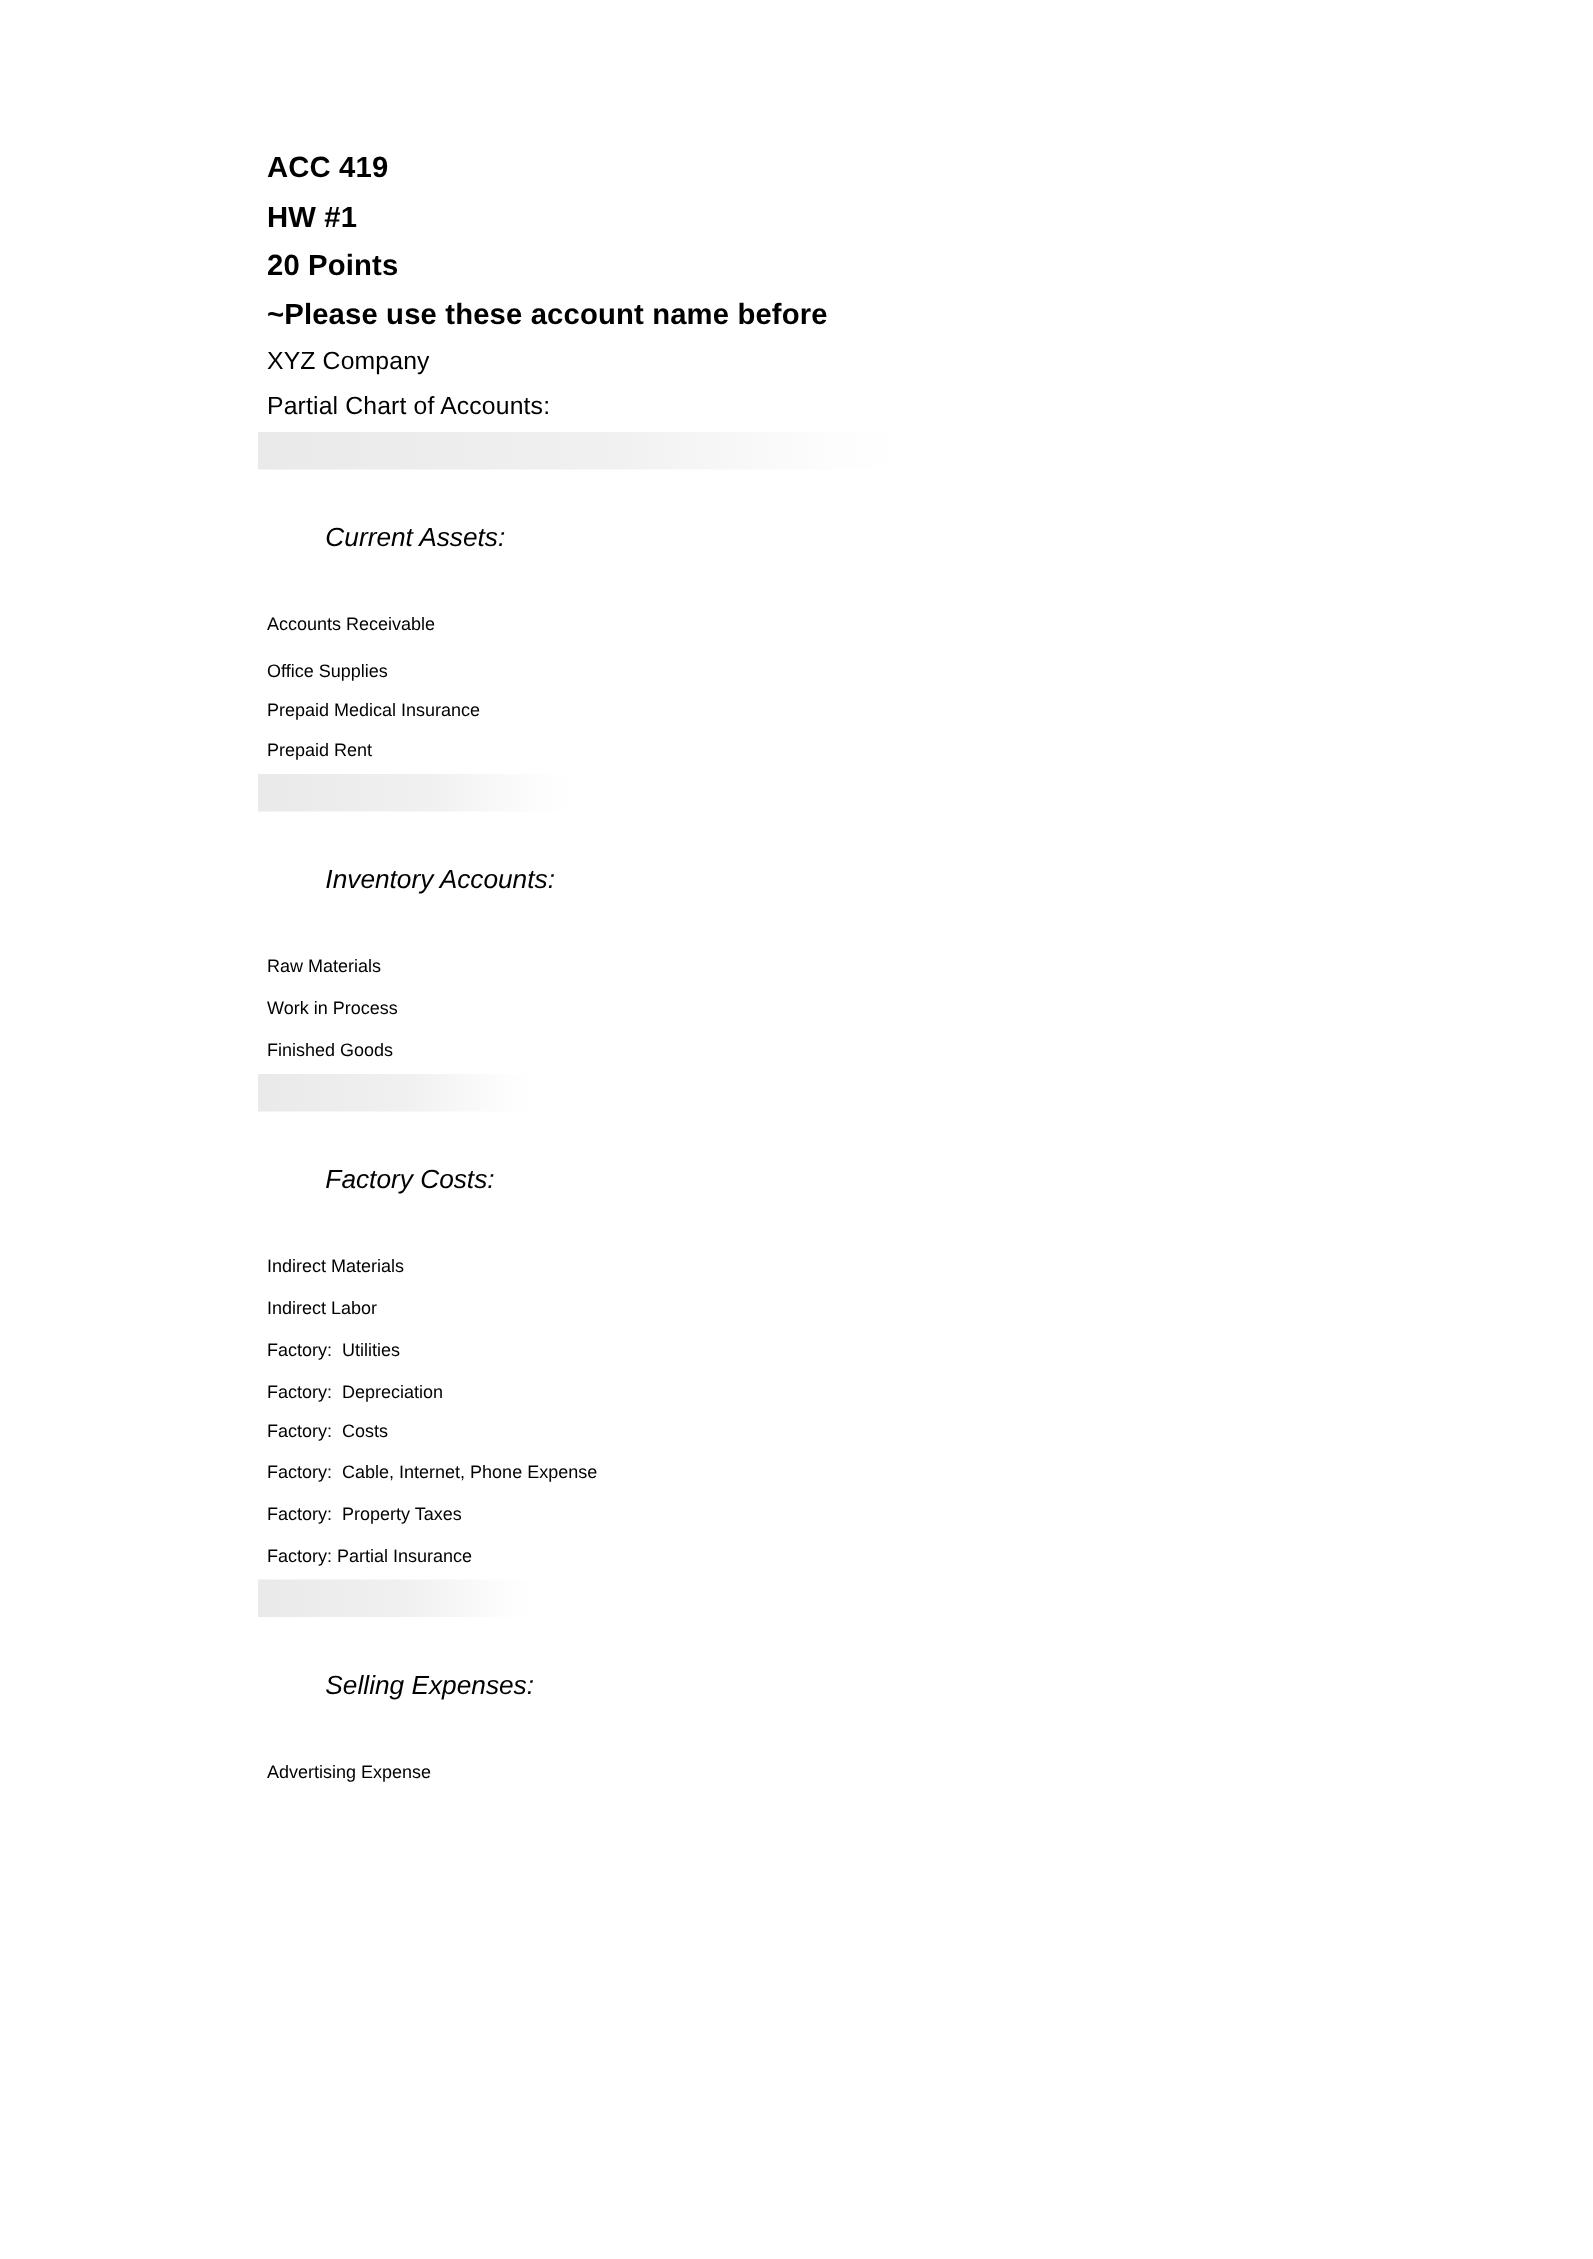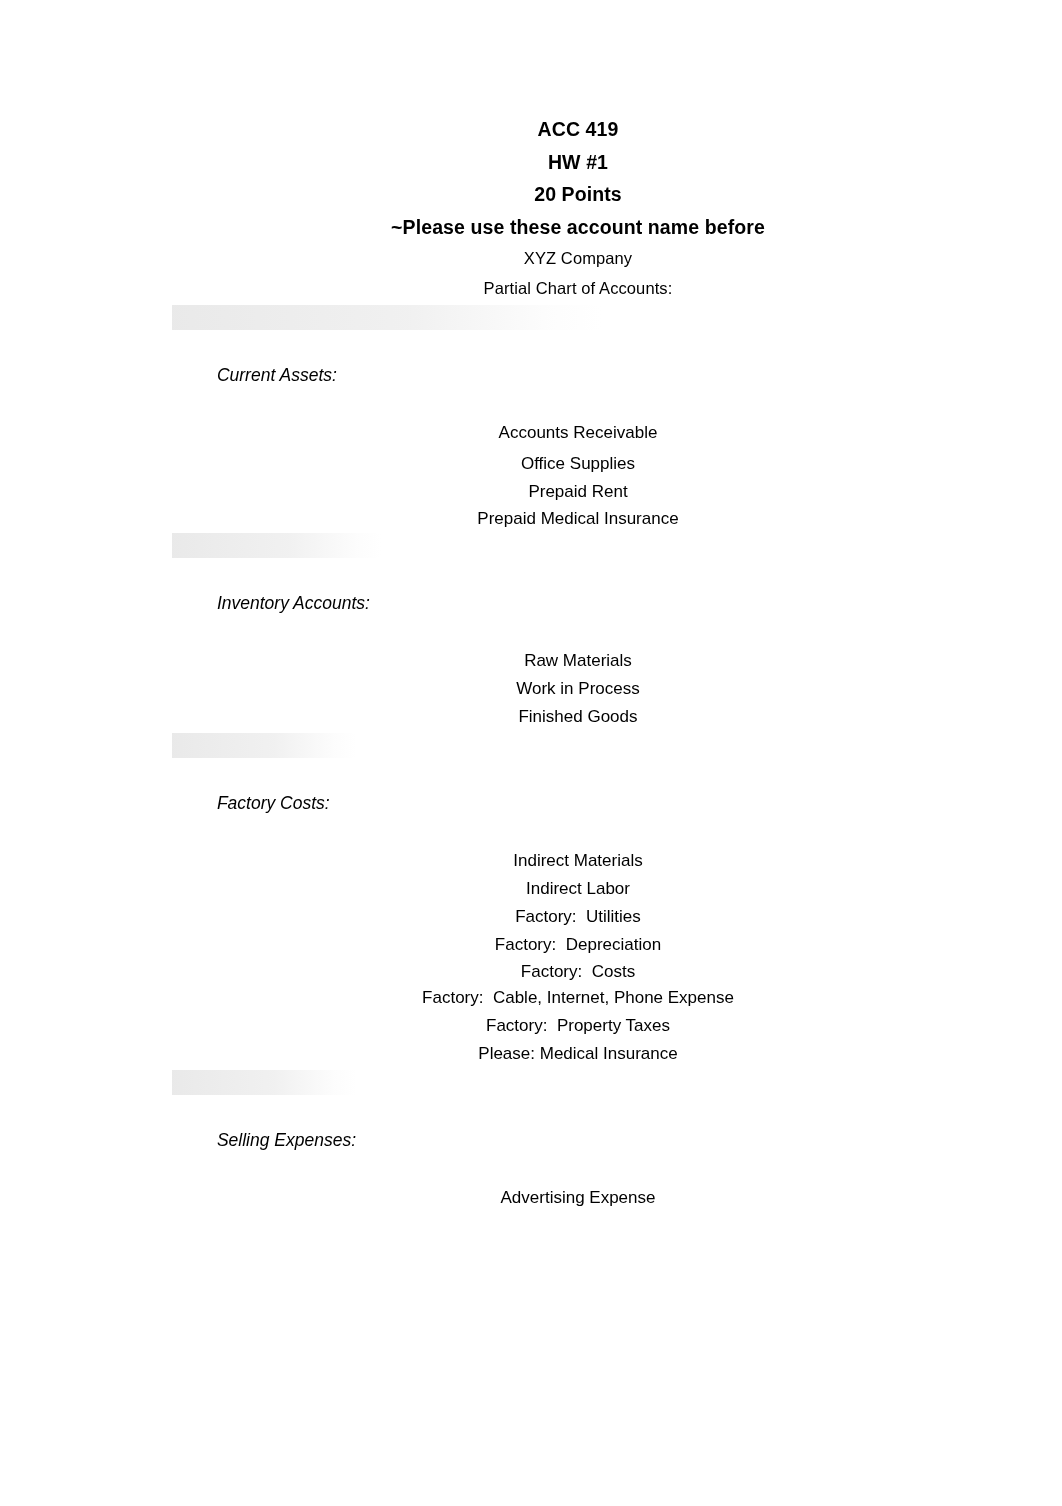--- a/index.html
+++ b/index.html
@@ -19,23 +19,22 @@
     position: relative;
     width: 1062px;
     height: 1506px;
     background: #ffffff;
     overflow: hidden;
   }
 
   .doc-body {
     position: absolute;
     left: 178px;
-    top: 113px;
+    top: 96px;
     width: 800px;
-    text-align: center;
   }
 
   
   .line {
     display: block;
     white-space: pre;
     color: #000000;
   }
 
   
@@ -82,21 +81,21 @@
   .section-head .band.mid   { width: 210px; }
   .section-head .band.short { width: 185px; }
 
   .section-head .txt {
     position: relative;
     z-index: 1;
   }
 
   
   .account {
-    font-size: 17px;
+    font-size: 12px;
     font-weight: normal;
     line-height: 28px;
   }
 
   
   .gap-after-lg { margin-bottom: 3px; }
   .tight        { line-height: 25px; }
 </style>
 </head>
 <body>
@@ -116,22 +115,22 @@
       <span class="line head-minor">Partial Chart of Accounts:</span>
     </div>
 
     <div>
       <div class="line section-head">
         <span class="band wide"></span>
         <span class="txt">Current Assets:</span>
       </div>
       <span class="line account gap-after-lg">Accounts Receivable</span>
       <span class="line account">Office Supplies</span>
+      <span class="line account tight">Prepaid Medical Insurance</span>
       <span class="line account">Prepaid Rent</span>
-      <span class="line account tight">Prepaid Medical Insurance</span>
     </div>
 
     <div>
       <div class="line section-head">
         <span class="band mid"></span>
         <span class="txt">Inventory Accounts:</span>
       </div>
       <span class="line account">Raw Materials</span>
       <span class="line account">Work in Process</span>
       <span class="line account">Finished Goods</span>
@@ -142,21 +141,21 @@
         <span class="band short"></span>
         <span class="txt">Factory Costs:</span>
       </div>
       <span class="line account">Indirect Materials</span>
       <span class="line account">Indirect Labor</span>
       <span class="line account">Factory:  Utilities</span>
       <span class="line account">Factory:  Depreciation</span>
       <span class="line account tight">Factory:  Costs</span>
       <span class="line account">Factory:  Cable, Internet, Phone Expense</span>
       <span class="line account">Factory:  Property Taxes</span>
-      <span class="line account">Please: Medical Insurance</span>
+      <span class="line account">Factory: Partial Insurance</span>
     </div>
 
     <div>
       <div class="line section-head">
         <span class="band short"></span>
         <span class="txt">Selling Expenses:</span>
       </div>
       <span class="line account">Advertising Expense</span>
     </div>
 

